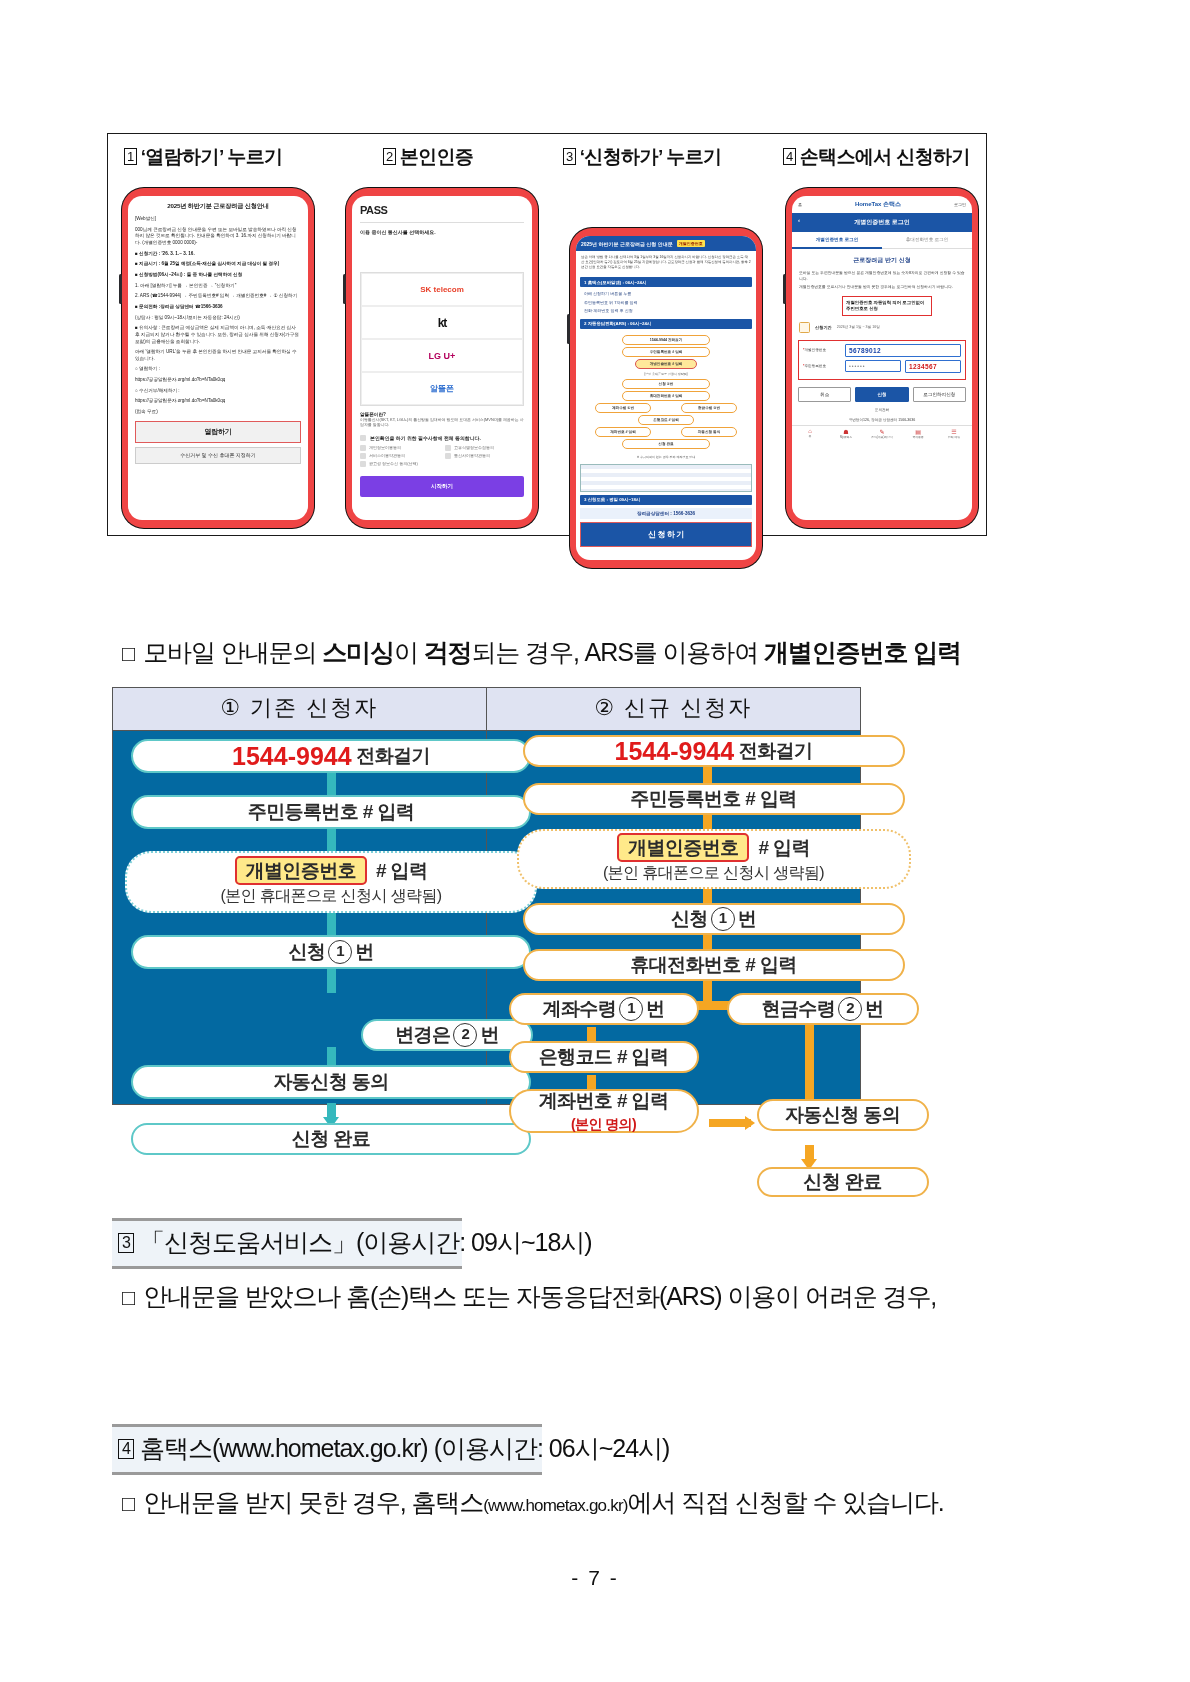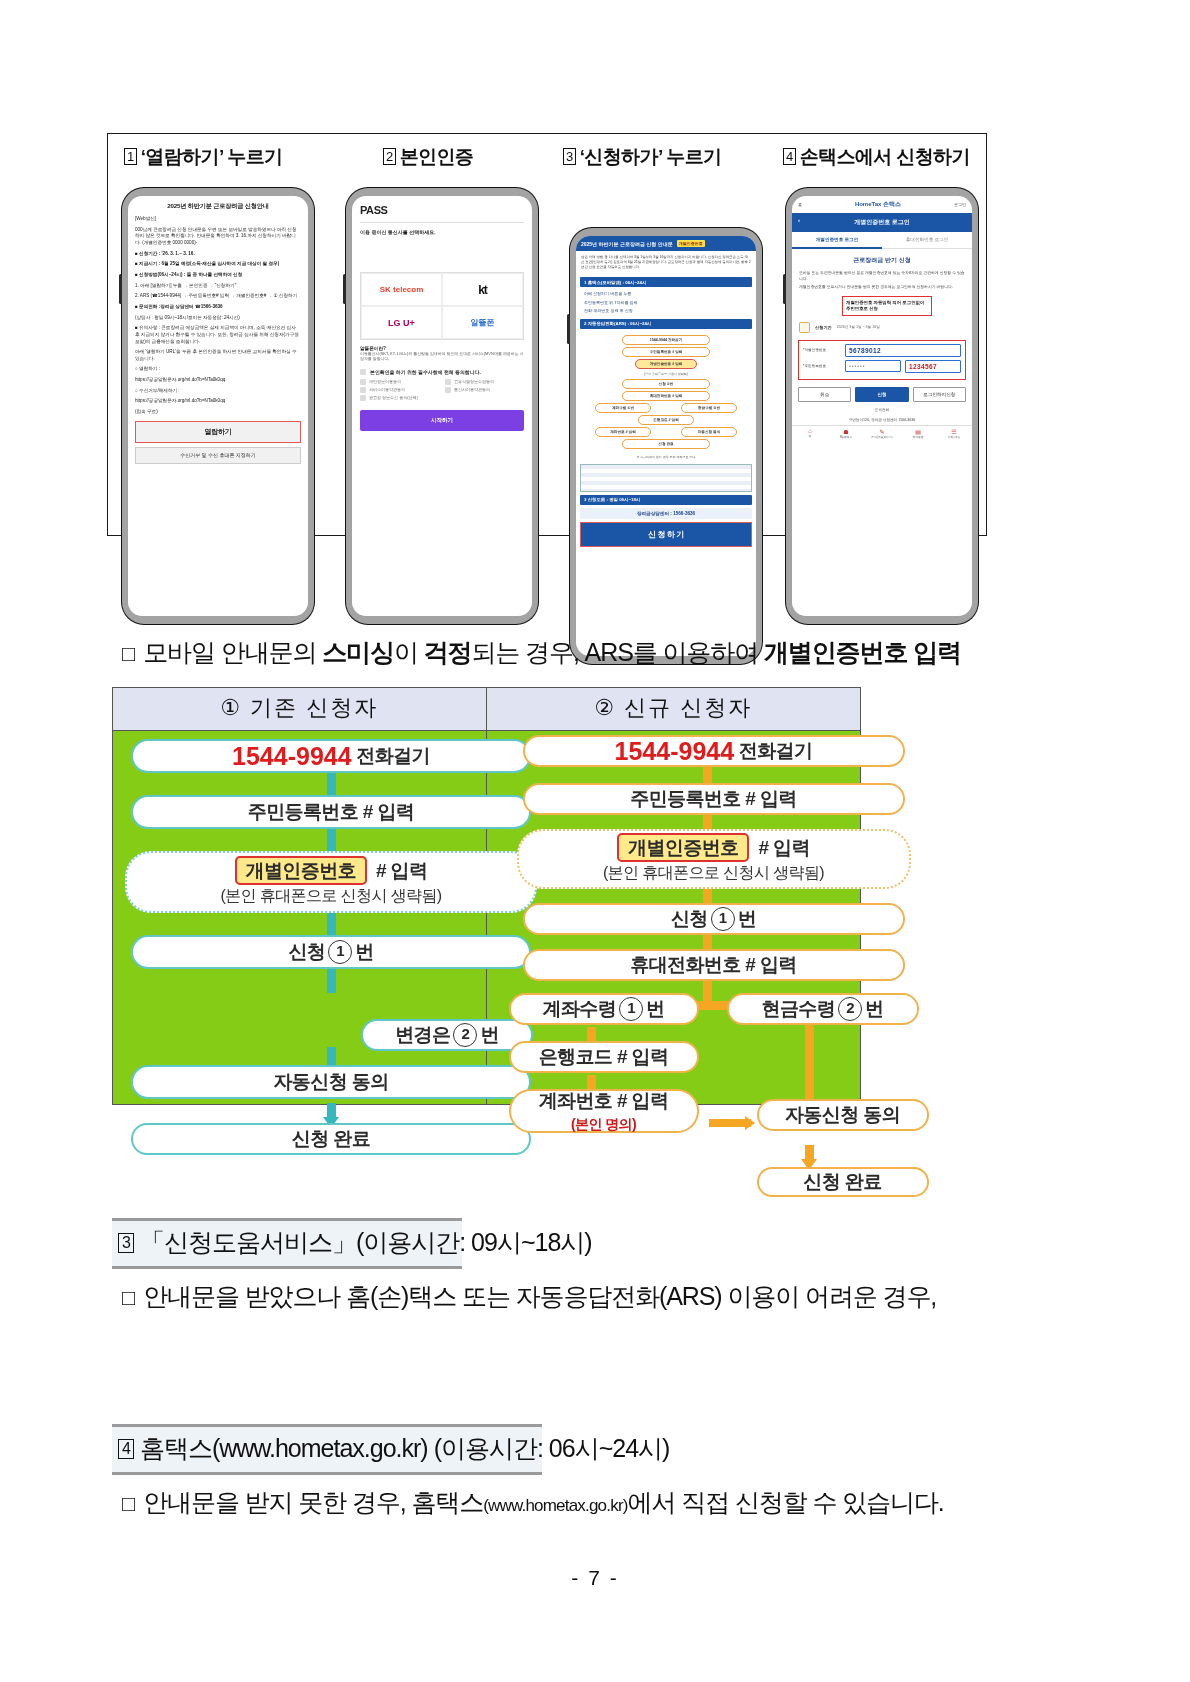--- a/index.html
+++ b/index.html
@@ -73,23 +73,23 @@
     top: 46px;
     width: 880px;
     height: 357px;
   }
 
   
   .phone {
     position: absolute;
     top: 8px;
     width: 192px;
-    height: 436px;
+    height: 340px;
     border-radius: 22px;
-    background: #a3a3a3;
+    background: #ef4444;
     padding: 8px 6px;
     box-sizing: border-box;
     box-shadow: 0 0 0 1px #111;
   }
   .phone .screen {
     width: 100%;
     height: 100%;
     background: #fff;
     border-radius: 14px;
     overflow: hidden;
@@ -134,21 +134,21 @@
     font-size: 5px;
     padding: 4px 0;
   }
 
   
   .s2 { padding: 8px 8px; font-size: 4.6px; color: #222; }
   .s2 .pass-title { font-size: 11px; font-weight: bold; letter-spacing: -0.4px; margin-bottom: 6px;}
   .s2 hr { border: 0; border-top: 0.7px solid #ddd; margin: 0 0 6px 0; }
   .s2 .lead { font-size: 5px; font-weight: bold; margin-bottom: 5px; }
   .carriers {
-    display: grid; grid-template-columns: 1fr 1fr;
+    display: grid; grid-template-columns: 1fr;
     border: 0.7px solid #ddd;
     margin-top: 37px;
   }
   .carriers div {
     height: 31px; display: flex; align-items: center; justify-content: center;
     border: 0.7px solid #eee; font-weight: bold; font-size: 9px;
   }
   .skt { color: #e8402a; font-size: 8px !important; }
   .ktc { color: #111; font-size: 12px !important; letter-spacing: -1px;}
   .lgu { color: #b3005c; font-size: 9px !important;}
@@ -281,21 +281,21 @@
   .flow-table {
     position: absolute;
     left: 112px;
     top: 687px;
     width: 749px;
     height: 418px;
     border: 1.4px solid #555;
     box-sizing: border-box;
     display: grid;
     grid-template-columns: 1fr 1fr;
-    background: #84cc16;
+    background: #0369a1;
   }
   .flow-col { position: relative; box-sizing: border-box; }
   .flow-col.left { border-right: 1.4px solid #555; }
   .flow-col .colhead {
     background: #dfe3f2;
     border-bottom: 1.1px solid #555;
     text-align: center;
     font-size: 22px;
     letter-spacing: 2px;
     padding: 5px 0 7px 0;

